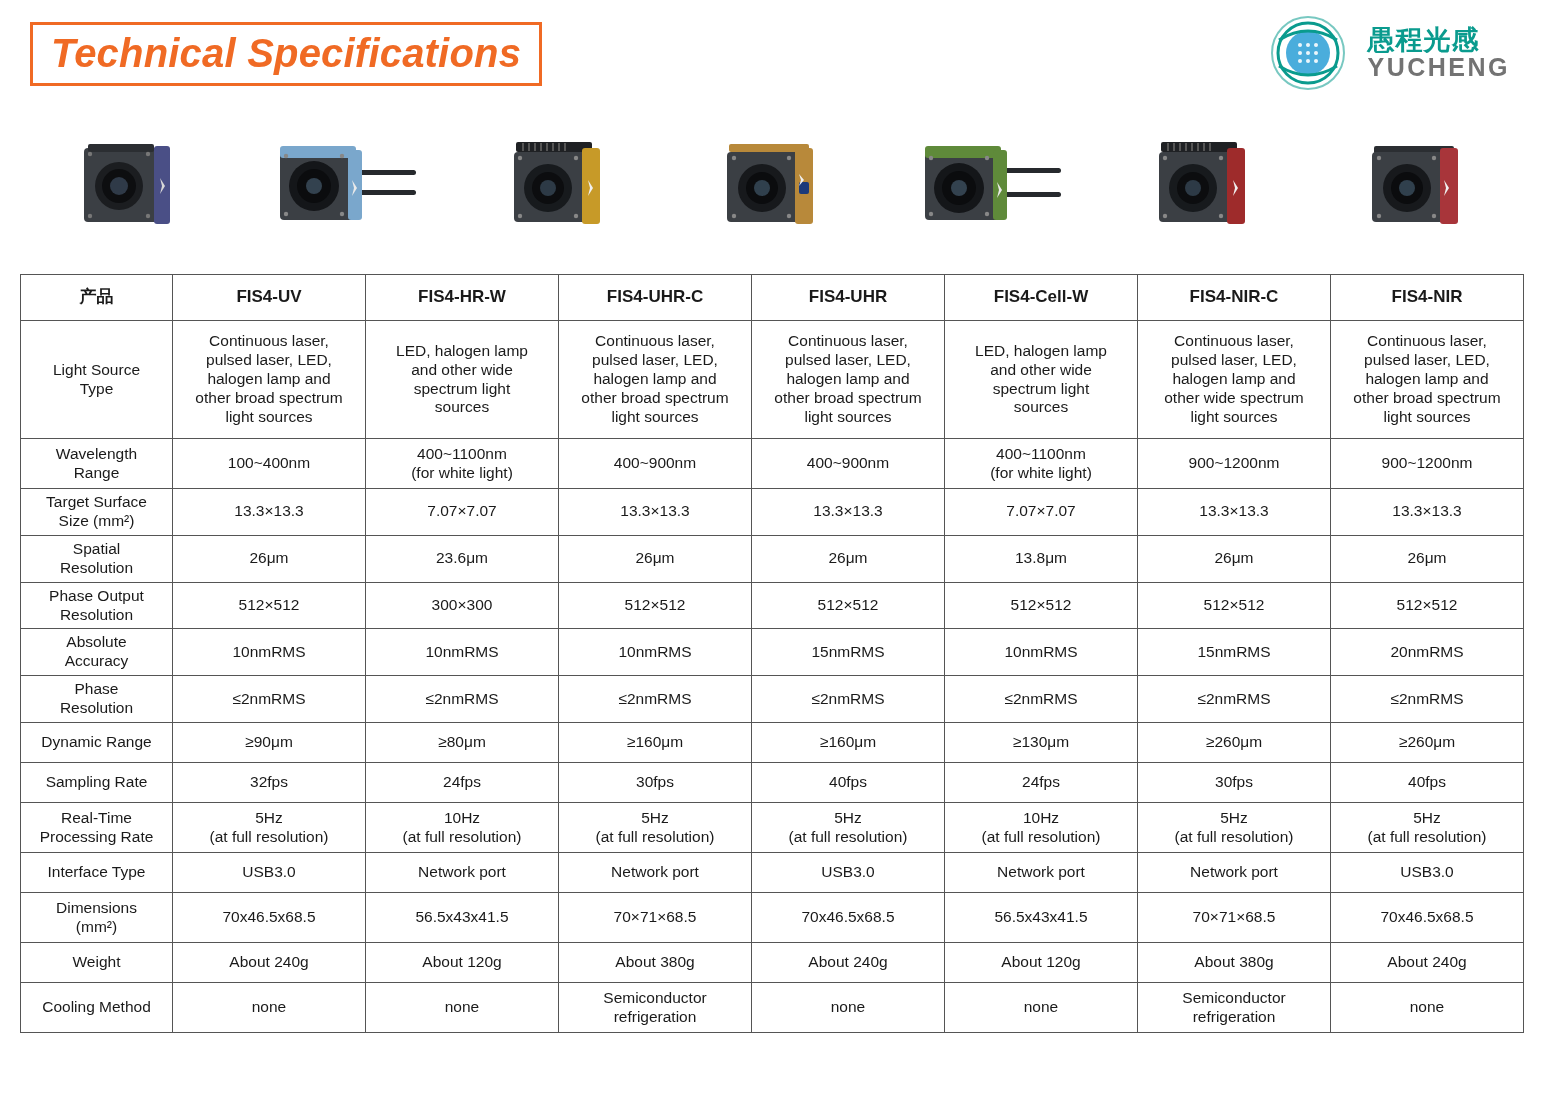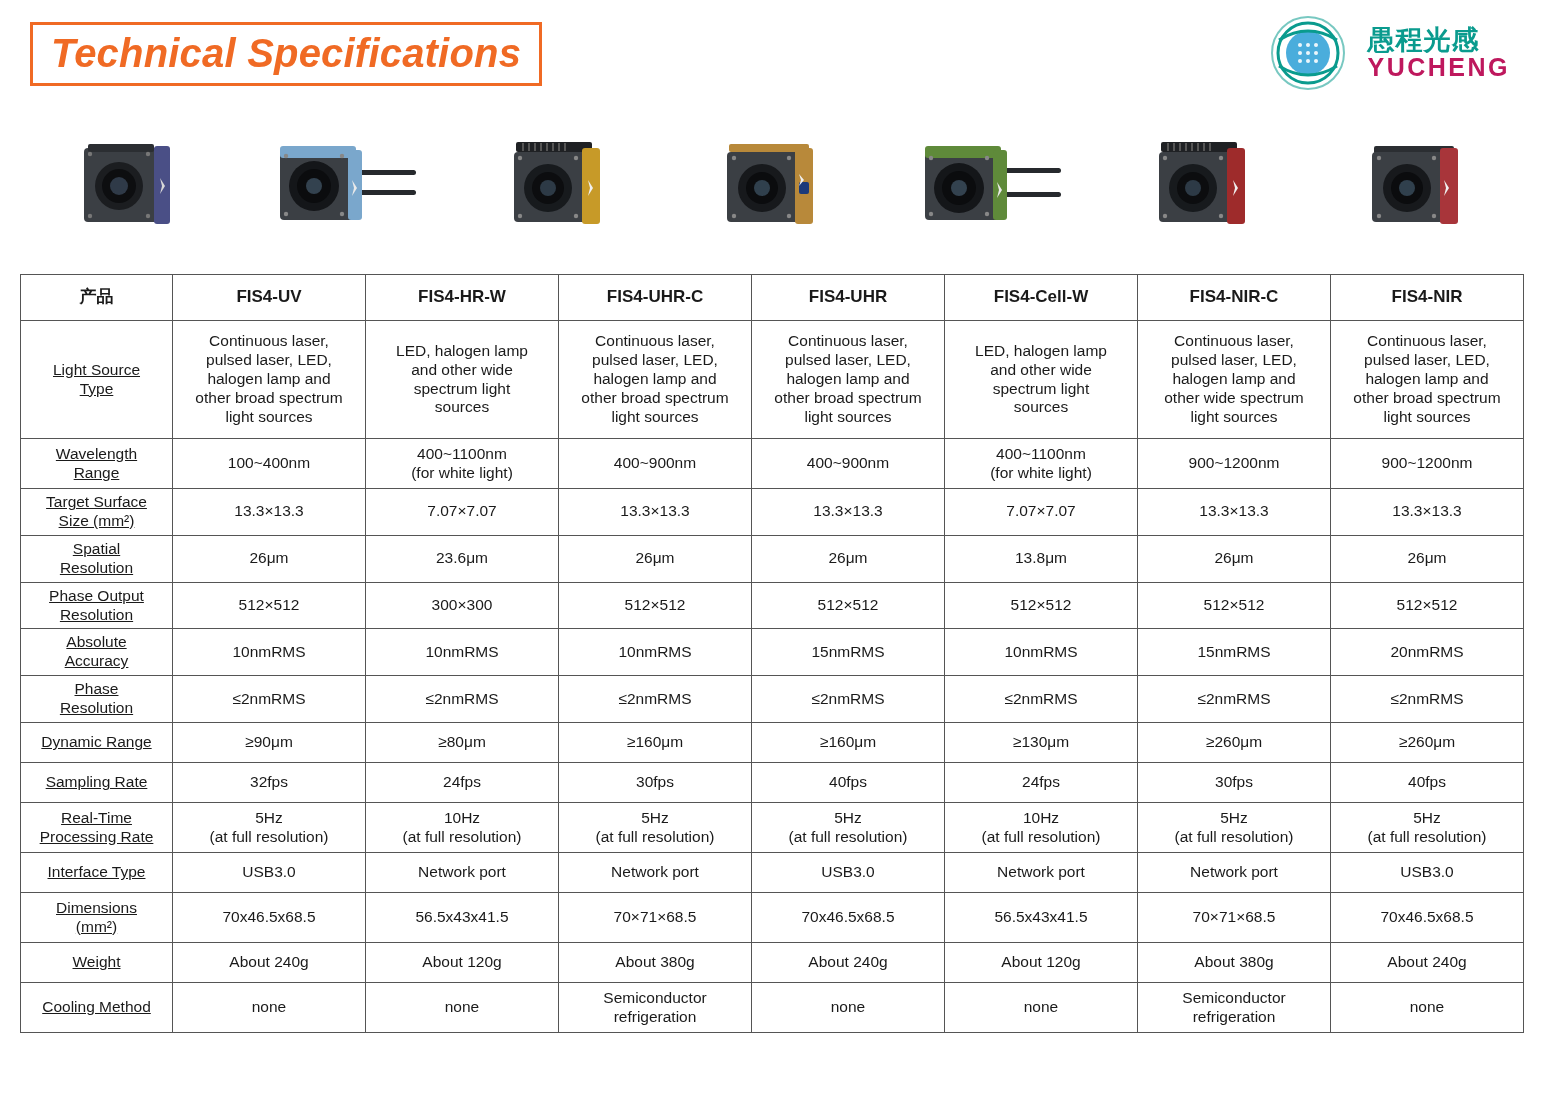--- a/index.html
+++ b/index.html
@@ -32,21 +32,21 @@
     display: flex; align-items: center; gap: 20px;
   }
   .logo-mark { width: 78px; height: 78px; }
   .logo-text {
     display: flex; flex-direction: column; line-height: 1.05;
   }
   .logo-cn {
     font-size: 27px; font-weight: bold; color: #0a9b8e; letter-spacing: 1px;
   }
   .logo-en {
-    font-size: 25px; font-weight: bold; color: #be185d; letter-spacing: 2.5px;
+    font-size: 25px; font-weight: bold; color: #737373; letter-spacing: 2.5px;
   }
 
   
   .cameras {
     position: absolute; top: 112px; left: 20px; width: 1504px; height: 150px;
     display: flex;
   }
   .cam-cell {
     flex: 1 1 0; position: relative; height: 150px;
   }
@@ -70,21 +70,21 @@
     padding: 4px 4px;
     line-height: 1.22;
   }
   col.first { width: 152px; }
   col.rest  { width: 193px; }
   thead th {
     font-weight: bold; font-size: 17px; height: 46px;
   }
   thead th.corner { font-weight: bold; font-size: 17px; }
   td.rowhdr, th.rowhdr {
-    font-weight: normal; font-size: 15.5px; text-decoration: underline;
+    font-weight: normal; font-size: 15.5px;
   }
   tr.light td { height: 118px; }
   tr.tall td { height: 50px; }
   tr.std td { height: 44px; }
   tr.small td { height: 40px; }
   .multi { white-space: pre-line; }
 </style>
 </head>
 <body>
 

